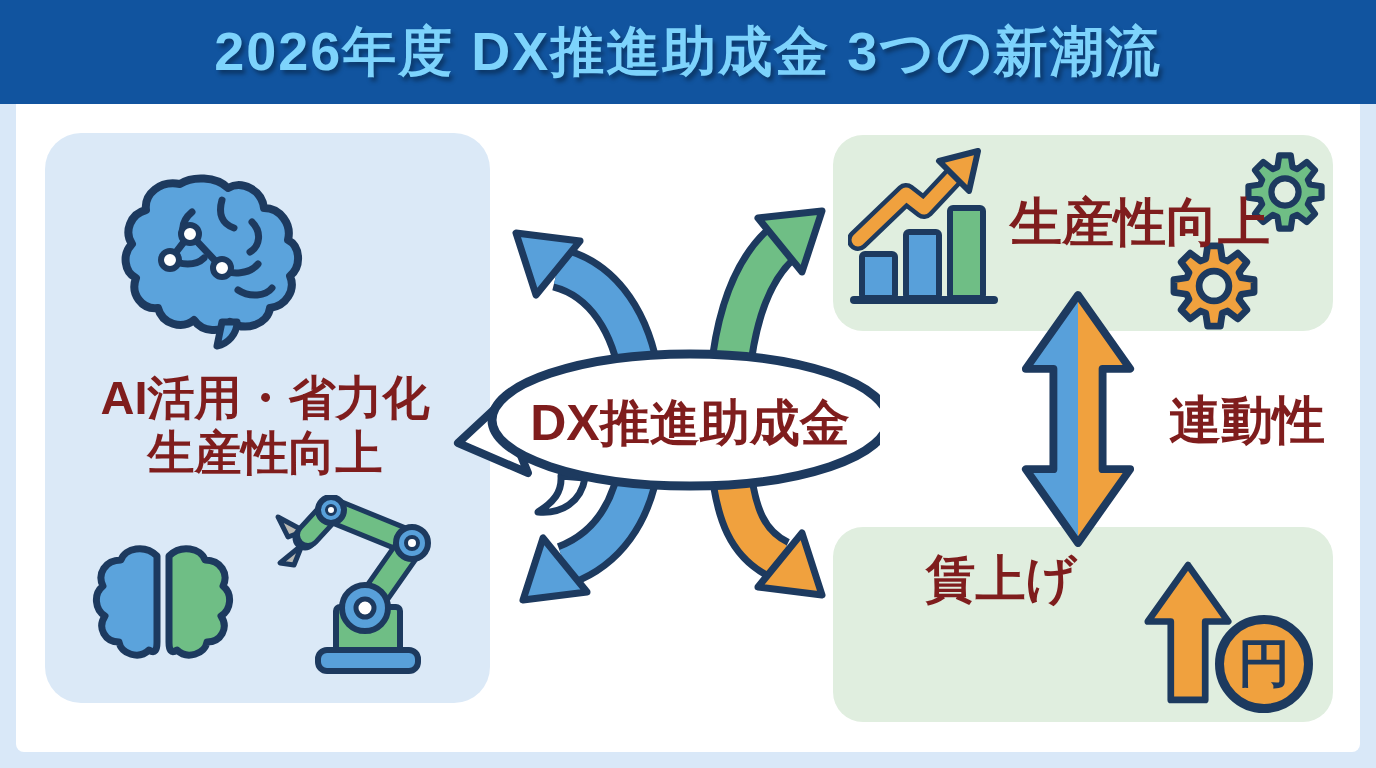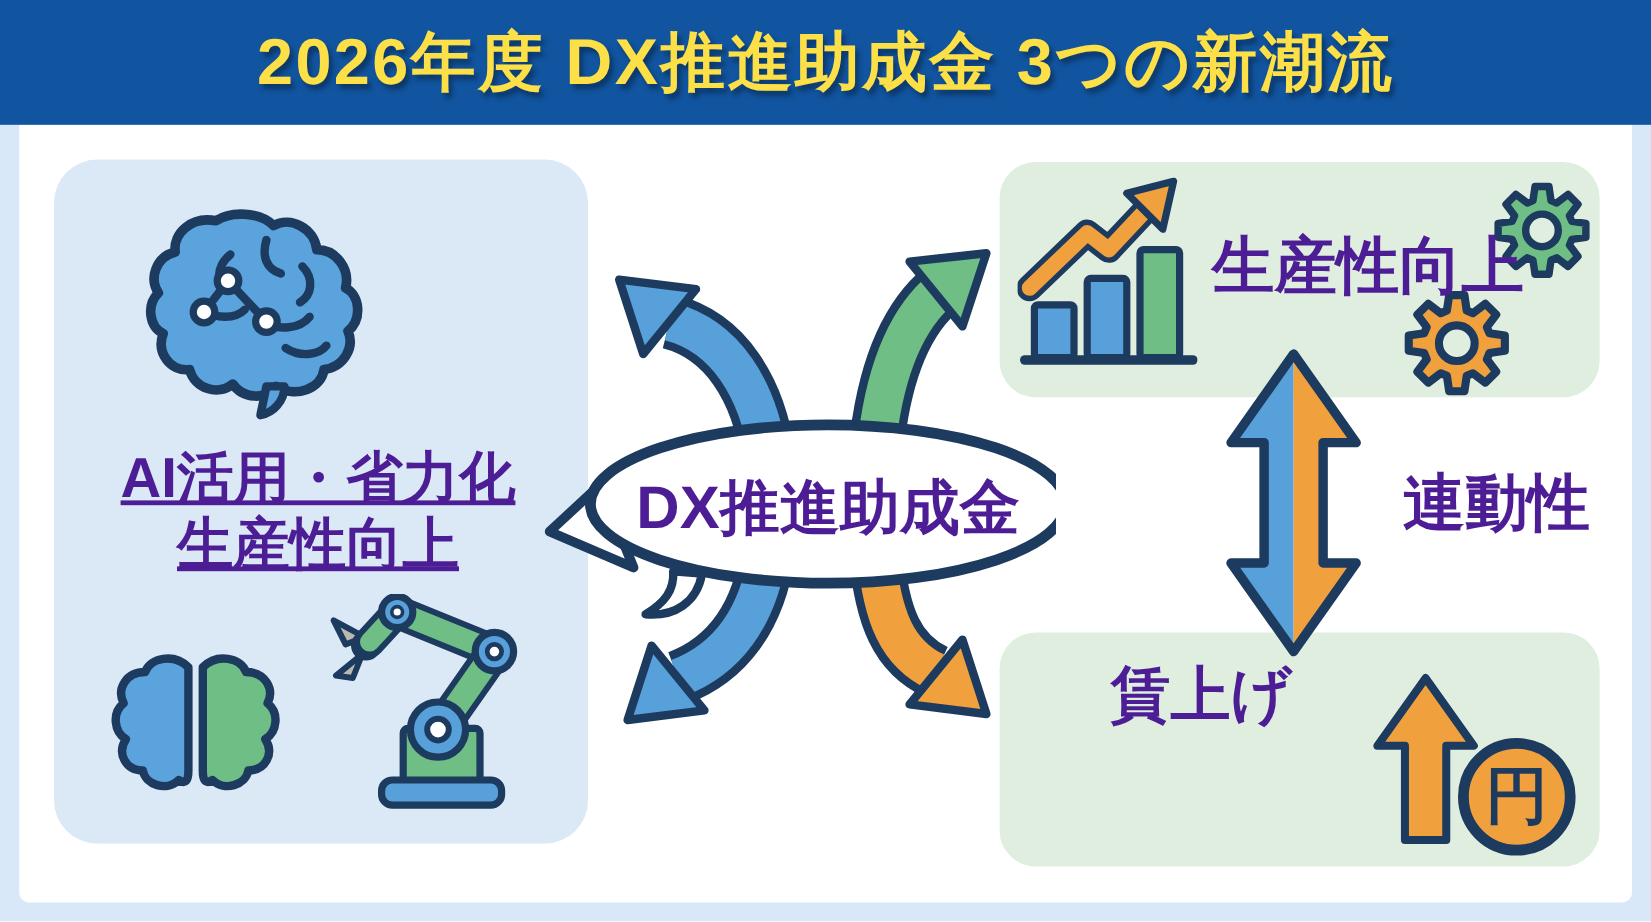--- a/index.html
+++ b/index.html
@@ -1,27 +1,27 @@
 <!DOCTYPE html>
 <html><head>
 <meta charset="utf-8">
 <style>
   * { margin:0; padding:0; box-sizing:border-box; }
   html,body { width:1376px; height:768px; }
   body { font-family:"Liberation Sans","DejaVu Sans",sans-serif; }
   .page { position:relative; width:1376px; height:768px; background:#d9e8f8; overflow:hidden; }
   .content { position:absolute; left:16px; right:16px; top:104px; bottom:16px; background:#ffffff; border-radius:0 0 8px 8px; }
   .header { position:absolute; left:0; top:0; width:1376px; height:104px; background:#11549f; display:flex; align-items:center; justify-content:center; }
-  .header h1 { color:#fde047; font-size:54px; font-weight:800; letter-spacing:2px; text-shadow:3px 4px 4px rgba(0,0,0,0.35); white-space:nowrap; }
+  .header h1 { color:#7dd3fc; font-size:54px; font-weight:800; letter-spacing:2px; text-shadow:3px 4px 4px rgba(0,0,0,0.35); white-space:nowrap; }
   .card { position:absolute; border-radius:36px; }
   .card-left  { left:45px;  top:133px; width:445px; height:570px; background:#dbe9f7; }
   .card-tr    { left:833px; top:135px; width:500px; height:196px; background:#e0eedf; border-radius:30px; }
   .card-br    { left:833px; top:527px; width:500px; height:195px; background:#e0eedf; border-radius:30px; }
-  .jtext { position:absolute; color:#4c1d95; font-weight:800; text-align:center; line-height:1.18; white-space:nowrap; }
-  .t-left   { left:55px;  top:370px; width:420px; font-size:47px;text-decoration:underline; }
+  .jtext { position:absolute; color:#7f1d1d; font-weight:800; text-align:center; line-height:1.18; white-space:nowrap; }
+  .t-left   { left:55px;  top:370px; width:420px; font-size:47px; }
   .t-tr     { left:1000px; top:192px; width:280px; font-size:52px; }
   .t-link   { left:1157px; top:390px; width:180px; font-size:52px; }
   .t-br     { left:851px; top:550px; width:300px; font-size:50px; }
   .t-bubble { left:495px; top:394px; width:390px; font-size:50px; z-index:6; }
   .icon-abs { position:absolute; }
   .coin { position:absolute; left:1215px; top:615px; width:98px; height:98px; background:#f0a13e; border:9px solid #1d3a5f; border-radius:50%; display:flex; align-items:center; justify-content:center; color:#1d3a5f; font-size:52px; font-weight:800; z-index:3; }
   .overlay { z-index:5; }
   .zmid { z-index:3; }
 </style>
 </head>

